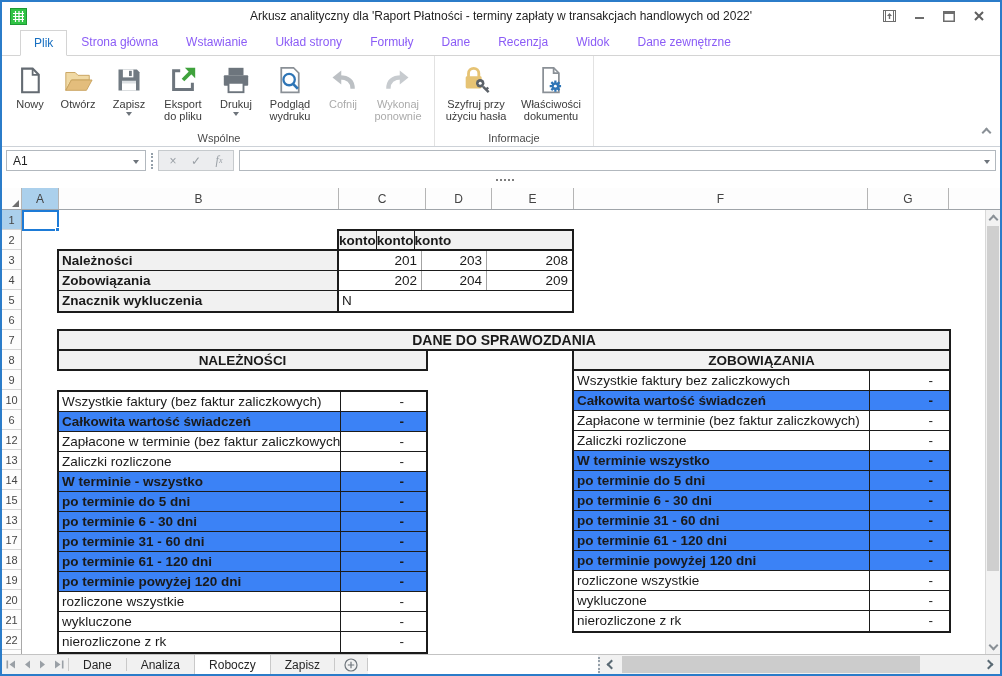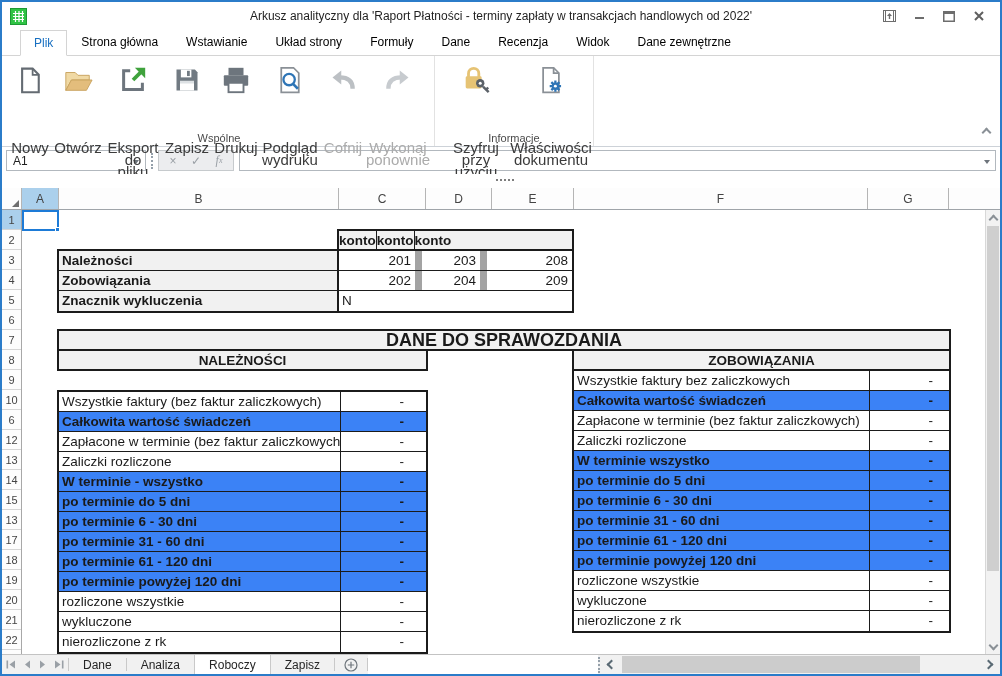--- a/index.html
+++ b/index.html
@@ -10,27 +10,27 @@
     overflow:hidden;
   }
   
   .titlebar{height:28px;display:flex;align-items:center;position:relative;background:#fff;}
   .app-icon{margin-left:8px;width:17px;height:17px;}
   .title{position:absolute;left:0;right:0;text-align:center;font-size:12px;color:#1f1f1f;pointer-events:none;}
   .wctrls{margin-left:auto;display:flex;align-items:center;padding-right:6px;z-index:2;}
   .wbtn{width:30px;height:22px;display:flex;align-items:center;justify-content:center;}
   
   .ribbontabs{height:26px;display:flex;align-items:flex-end;padding-left:18px;border-bottom:1px solid #d4d4d4;background:#fff;}
-  .rtab{padding:0 13px;line-height:24px;font-size:12px;color:#000000;border:1px solid transparent;white-space:nowrap;}
+  .rtab{padding:0 13px;line-height:24px;font-size:12px;color:#8b5cf6;border:1px solid transparent;white-space:nowrap;}
   .rtab.active{color:#176fc1;background:#fff;border:1px solid #d4d4d4;border-bottom:1px solid #fff;margin-bottom:-1px;}
   
   .ribbonbody{height:91px;border-bottom:1px solid #cdd2d8;display:flex;position:relative;background:#fff;padding-left:2px;}
   .rgroup{position:relative;padding:3px 4px 16px 4px;border-right:1px solid #e2e2e2;display:flex;align-items:flex-start;}
   .rgroup-label{position:absolute;bottom:2px;left:0;right:0;text-align:center;font-size:11px;color:#4a4a4a;}
-  .rbtn{display:flex;flex-direction:column;align-items:center;padding:3px 4px 0 4px;font-size:15px;line-height:12px;color:#3b3b3b;text-align:center;gap:44px;}
+  .rbtn{display:flex;flex-direction:column;align-items:center;padding:3px 4px 0 4px;font-size:11px;line-height:12px;color:#3b3b3b;text-align:center;}
   .rbtn .icnbox{height:36px;display:flex;align-items:center;justify-content:center;}
   .rbtn.disabled{color:#ababab;}
   .caret{width:0;height:0;border-left:3.5px solid transparent;border-right:3.5px solid transparent;border-top:4px solid #6d747b;margin-top:2px;}
   .ribbon-collapse{position:absolute;right:10px;bottom:6px;}
   .chev{width:7px;height:7px;border-left:2px solid #8a9096;border-top:2px solid #8a9096;display:inline-block;}
   
   .formulabar{height:27px;display:flex;align-items:center;padding:0 4px;gap:5px;background:#fff;}
   .namebox{width:140px;height:21px;border:1px solid #b2b8be;display:flex;align-items:center;font-size:12px;color:#1f1f1f;background:#fff;}
   .namebox .val{flex:1;padding-left:6px;}
   .namebox .dd{width:18px;height:100%;display:flex;align-items:center;justify-content:center;}
@@ -58,21 +58,21 @@
   .canvas{position:absolute;left:20px;top:0;right:15px;bottom:0;background:#fff;font-size:13.5px;color:#1a1a1a;}
   .selbox{position:absolute;left:0;top:0;width:37px;height:21px;border:2px solid #1d7bd7;}
   .selbox i{position:absolute;right:-3px;bottom:-3px;width:5px;height:5px;background:#1d7bd7;border:1px solid #fff;display:block;}
   .box{position:absolute;border:2px solid #1b1b1b;background:#fff;}
   .shade{background:#f1f1f1;}
   .hcells{display:flex;height:100%;}
   .hcells .hc{border-right:1px solid #1b1b1b;display:flex;align-items:center;justify-content:center;font-weight:bold;}
   .hcells .hc:last-child{border-right:none;}
   .acc-row{display:flex;height:20px;border-bottom:1px solid #1b1b1b;line-height:19px;}
   .acc-row:last-child{border-bottom:none;}
-  .acc-row .ac{border-right:7px solid #a3a3a3;text-align:right;padding-right:4px;}
+  .acc-row .ac{border-right:1px solid #a3a3a3;text-align:right;padding-right:4px;}
   .acc-row .ac:last-child{border-right:none;}
   .lblcol{white-space:nowrap;overflow:hidden;padding-left:3px;font-weight:bold;background:#f1f1f1;line-height:19px;height:20px;border-bottom:1px solid #1b1b1b;}
   .lblcol:last-child{border-bottom:none;}
   .centered{display:flex;align-items:center;justify-content:center;font-weight:bold;}
   .rrow{display:flex;height:20px;border-bottom:1px solid #1b1b1b;line-height:19px;}
   .rrow:last-child{border-bottom:none;}
   .rrow .rlabel{white-space:nowrap;overflow:hidden;padding-left:3px;border-right:1px solid #1b1b1b;}
   .rrow .rvalue{flex:1;text-align:right;}
   .rrow.bold .rlabel,.rrow.bold .rvalue{font-weight:bold;background:#3b82f6;}
   .left-rows .rlabel{width:282px;}
@@ -162,42 +162,42 @@
       </div>
       <div class="rbtn" style="width:52px;">
         <div class="icnbox">
             <svg width="32" height="30" viewBox="0 0 32 32">
               <path d="M3 27V8h10l3 3h12v5H9z" fill="#f0d9a4" stroke="#c9a35f"></path>
               <path d="M3 27l6-11h22l-6 11z" fill="#e3bd7c" stroke="#c9a35f"></path>
             </svg>
           </div>
         <span>Otwórz</span>
       </div>
-      <div class="rbtn" style="width:58px;">
-        <div class="icnbox">
-            <svg width="30" height="30" viewBox="0 0 32 32">
-              <path d="M13 6H6v20h20v-7" fill="none" stroke="#6d757d" stroke-width="3.2"></path>
-              <path d="M16 16L26 6" stroke="#3fa23c" stroke-width="4"></path>
-              <path d="M18 3h11v11z" fill="#3fa23c"></path>
-            </svg>
-          </div>
-        <span>Eksport do pliku</span>
-      </div>
       <div class="rbtn" style="width:50px;">
         <div class="icnbox">
             <svg width="28" height="30" viewBox="0 0 32 32">
               <path d="M4 4h21l3 3v21H4z" fill="#717a82"></path>
               <rect x="9" y="4" width="12" height="9" fill="#fff"></rect>
               <rect x="16" y="5.5" width="3.2" height="6" fill="#717a82"></rect>
               <rect x="8" y="17" width="16" height="11" fill="#fff"></rect>
               <rect x="8" y="17" width="16" height="3" fill="#dde1e4"></rect>
             </svg>
           </div>
         <span>Zapisz</span>
         <span class="caret"></span>
+      </div>
+      <div class="rbtn" style="width:58px;">
+        <div class="icnbox">
+            <svg width="30" height="30" viewBox="0 0 32 32">
+              <path d="M13 6H6v20h20v-7" fill="none" stroke="#6d757d" stroke-width="3.2"></path>
+              <path d="M16 16L26 6" stroke="#3fa23c" stroke-width="4"></path>
+              <path d="M18 3h11v11z" fill="#3fa23c"></path>
+            </svg>
+          </div>
+        <span>Eksport do pliku</span>
       </div>
       <div class="rbtn" style="width:48px;">
         <div class="icnbox">
             <svg width="30" height="30" viewBox="0 0 32 32">
               <rect x="8" y="3" width="16" height="8" fill="#6d757d"></rect>
               <rect x="3" y="11" width="26" height="11" rx="1" fill="#6d757d"></rect>
               <rect x="8" y="19" width="16" height="10" fill="#fff" stroke="#6d757d" stroke-width="2"></rect>
             </svg>
           </div>
         <span>Drukuj</span>
@@ -364,21 +364,21 @@
           <div class="acc-row">
             <div class="ac" style="width:83px;">202</div>
             <div class="ac" style="width:65px;">204</div>
             <div class="ac" style="flex:1;">209</div>
           </div>
           <div class="acc-row">
             <div class="ac" style="flex:1;text-align:left;padding-left:3px;border-right:none;">N</div>
           </div>
         </div>
 
-        <div class="box shade centered" style="left:35px;top:119px;width:894px;height:22px;font-size:18px;">DANE DO SPRAWOZDANIA</div>
+        <div class="box shade centered" style="left:35px;top:119px;width:894px;height:22px;font-size:14px;">DANE DO SPRAWOZDANIA</div>
 
         <div class="box shade centered" style="left:35px;top:139px;width:371px;height:22px;font-size:13.5px;">NALEŻNOŚCI</div>
         <div class="box shade centered" style="left:550px;top:139px;width:379px;height:22px;font-size:13.5px;">ZOBOWIĄZANIA</div>
 
         <div class="box left-rows" style="left:35px;top:159px;width:371px;margin-top:21px;">
 
         <div class="rrow">
             <div class="rlabel">Wszystkie faktury (bez faktur zaliczkowych)</div>
             <div class="rvalue">-</div>
           </div>

